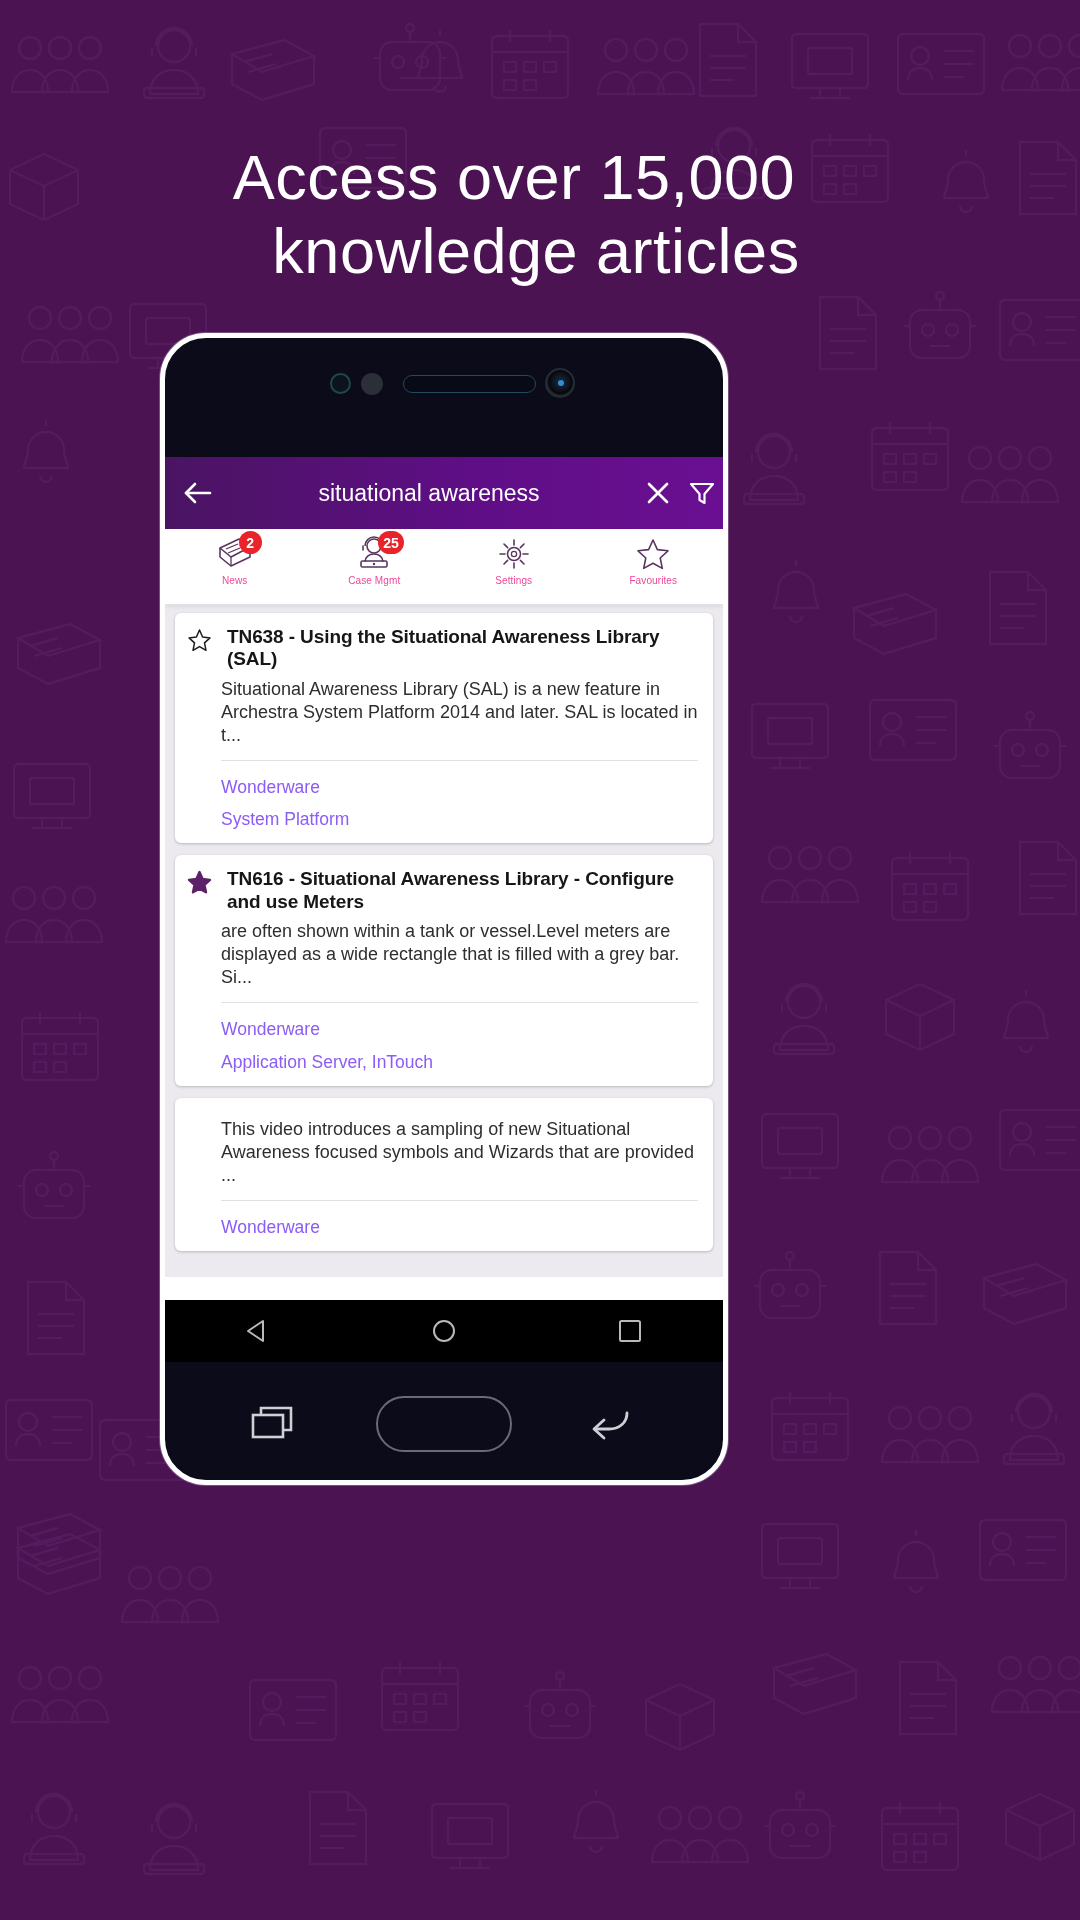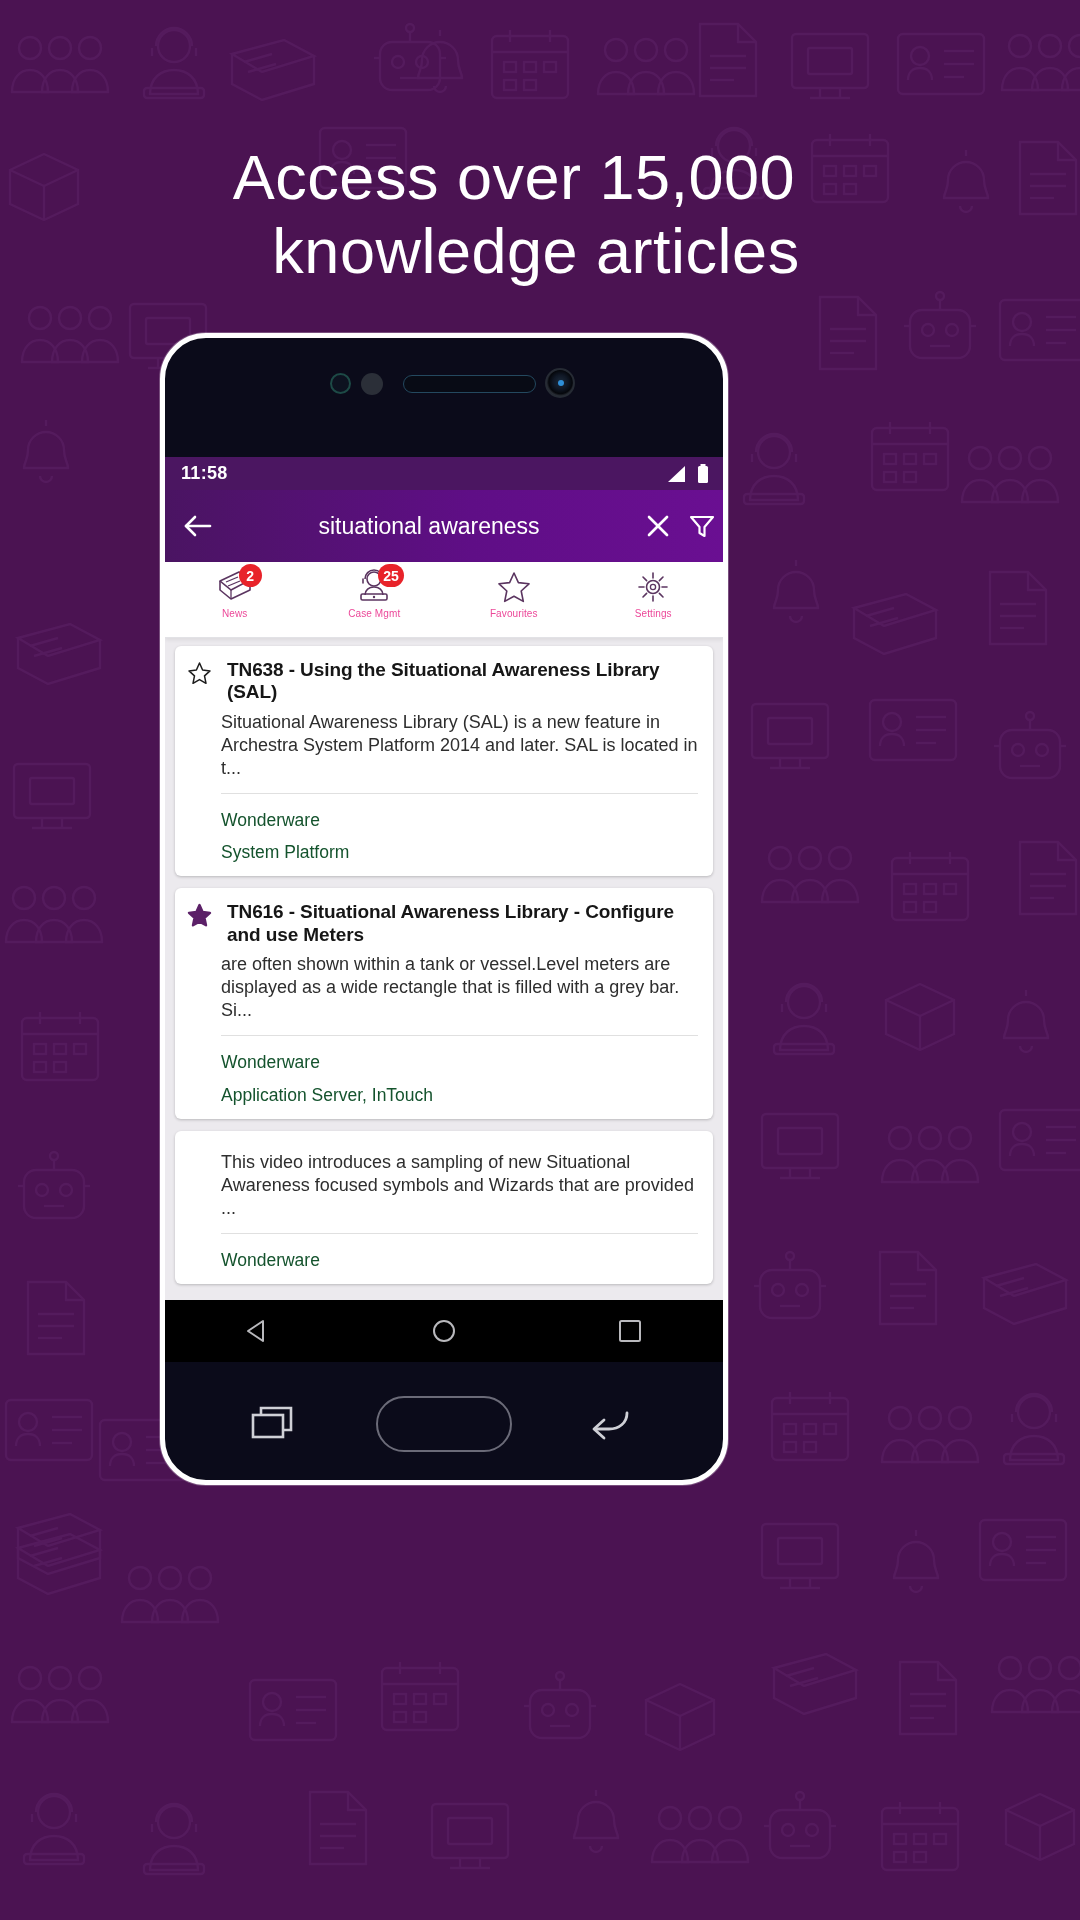--- a/index.html
+++ b/index.html
@@ -208,21 +208,21 @@
     line-height: 1.28;
   }
   .card-sep {
     margin: 13px 0 0 34px;
     height: 1px;
     background: #e0e0e0;
   }
   .card-meta {
     margin-left: 34px;
     font-size: 17.5px;
-    color: #14532d;
+    color: #8b5cf6;
     padding: 10px 0 4px 0;
     line-height: 1.5;
   }
   .card-meta div { padding: 3px 0; }
 
   
   #nav-bar {
     position: absolute;
     left: 0; bottom: 0;
     width: 558px; height: 62px;
@@ -425,32 +425,20 @@
 
 <div id="phone">
 
   <div class="sensor-ring"></div>
   <div class="sensor-dot"></div>
   <div class="speaker"></div>
   <div class="front-cam"></div>
 
   <div id="screen">
 
-    <div id="status-bar">
-      <div id="status-time">11:58</div>
-      <div id="status-icons">
-        <svg width="22" height="18" viewBox="0 0 22 18">
-          <path d="M20 1 L20 17 L3 17 Z" fill="#ffffff"></path>
-        </svg>
-        <svg width="12" height="20" viewBox="0 0 12 20">
-          <rect x="3.5" y="0" width="5" height="2" fill="#ffffff"></rect>
-          <rect x="1" y="2" width="10" height="17" rx="1.5" fill="#ffffff"></rect>
-        </svg>
-      </div>
-    </div>
 
     <div id="search-header">
       <svg id="back-arrow" viewBox="0 0 34 34">
         <line x1="5" y1="17" x2="29" y2="17" stroke="#ffffff" stroke-width="2.6" stroke-linecap="round"></line>
         <polyline points="14,8 5,17 14,26" fill="none" stroke="#ffffff" stroke-width="2.6" stroke-linecap="round" stroke-linejoin="round"></polyline>
       </svg>
       <div id="search-query" placeholder="Search">situational awareness</div>
       <svg class="hdr-icon" viewBox="0 0 30 30">
         <line x1="6" y1="6" x2="24" y2="24" stroke="#ffffff" stroke-width="2.6" stroke-linecap="round"></line>
         <line x1="24" y1="6" x2="6" y2="24" stroke="#ffffff" stroke-width="2.6" stroke-linecap="round"></line>
@@ -484,29 +472,20 @@
             <path d="M7 10v4M29 10v4" stroke="#5b3560" stroke-width="1.6" stroke-linecap="round"></path>
             <path d="M9 26c0-5 4-8 9-8s9 3 9 8" fill="none" stroke="#5b3560" stroke-width="1.6"></path>
             <rect x="5" y="25" width="26" height="6" rx="1.5" fill="none" stroke="#5b3560" stroke-width="1.6"></rect>
             <circle cx="18" cy="28" r="1.2" fill="#5b3560"></circle>
           </svg>
         </div>
         <div class="badge">25</div>
         <div class="tab-label">Case Mgmt</div>
       </div>
 
-
-      <div class="tab">
-        <div class="tab-icon">
-          <svg viewBox="0 0 36 36" width="36" height="36">
-            <polygon points="18,4 22.4,13.6 33,14.8 25.2,22 27.3,32.4 18,27.2 8.7,32.4 10.8,22 3,14.8 13.6,13.6" fill="none" stroke="#5b3560" stroke-width="1.6" stroke-linejoin="round"></polygon>
-          </svg>
-        </div>
-        <div class="tab-label">Favourites</div>
-      </div>
 
       <div class="tab">
         <div class="tab-icon">
           <svg viewBox="0 0 36 36" width="36" height="36">
             <circle cx="18" cy="18" r="6.5" fill="none" stroke="#5b3560" stroke-width="1.6"></circle>
             <circle cx="18" cy="18" r="2.6" fill="none" stroke="#5b3560" stroke-width="1.3"></circle>
             <g stroke="#5b3560" stroke-width="1.6" stroke-linecap="round">
               <line x1="18" y1="4" x2="18" y2="9"></line>
               <line x1="18" y1="27" x2="18" y2="32"></line>
               <line x1="4" y1="18" x2="9" y2="18"></line>
@@ -514,20 +493,29 @@
               <line x1="8" y1="8" x2="11.6" y2="11.6"></line>
               <line x1="24.4" y1="24.4" x2="28" y2="28"></line>
               <line x1="28" y1="8" x2="24.4" y2="11.6"></line>
               <line x1="11.6" y1="24.4" x2="8" y2="28"></line>
             </g>
           </svg>
         </div>
         <div class="tab-label">Settings</div>
       </div>
 
+      <div class="tab">
+        <div class="tab-icon">
+          <svg viewBox="0 0 36 36" width="36" height="36">
+            <polygon points="18,4 22.4,13.6 33,14.8 25.2,22 27.3,32.4 18,27.2 8.7,32.4 10.8,22 3,14.8 13.6,13.6" fill="none" stroke="#5b3560" stroke-width="1.6" stroke-linejoin="round"></polygon>
+          </svg>
+        </div>
+        <div class="tab-label">Favourites</div>
+      </div>
+
     </div>
 
     <div id="results">
 
       <div class="card">
         <div class="card-head">
           <svg class="star" viewBox="0 0 25 25">
             <polygon points="12.5,2 15.6,9 23,9.9 17.5,14.9 19,22.3 12.5,18.6 6,22.3 7.5,14.9 2,9.9 9.4,9" fill="none" stroke="#1c1c1c" stroke-width="1.5" stroke-linejoin="round"></polygon>
           </svg>
           <div class="card-title">TN638 - Using the Situational Awareness Library (SAL)</div>

